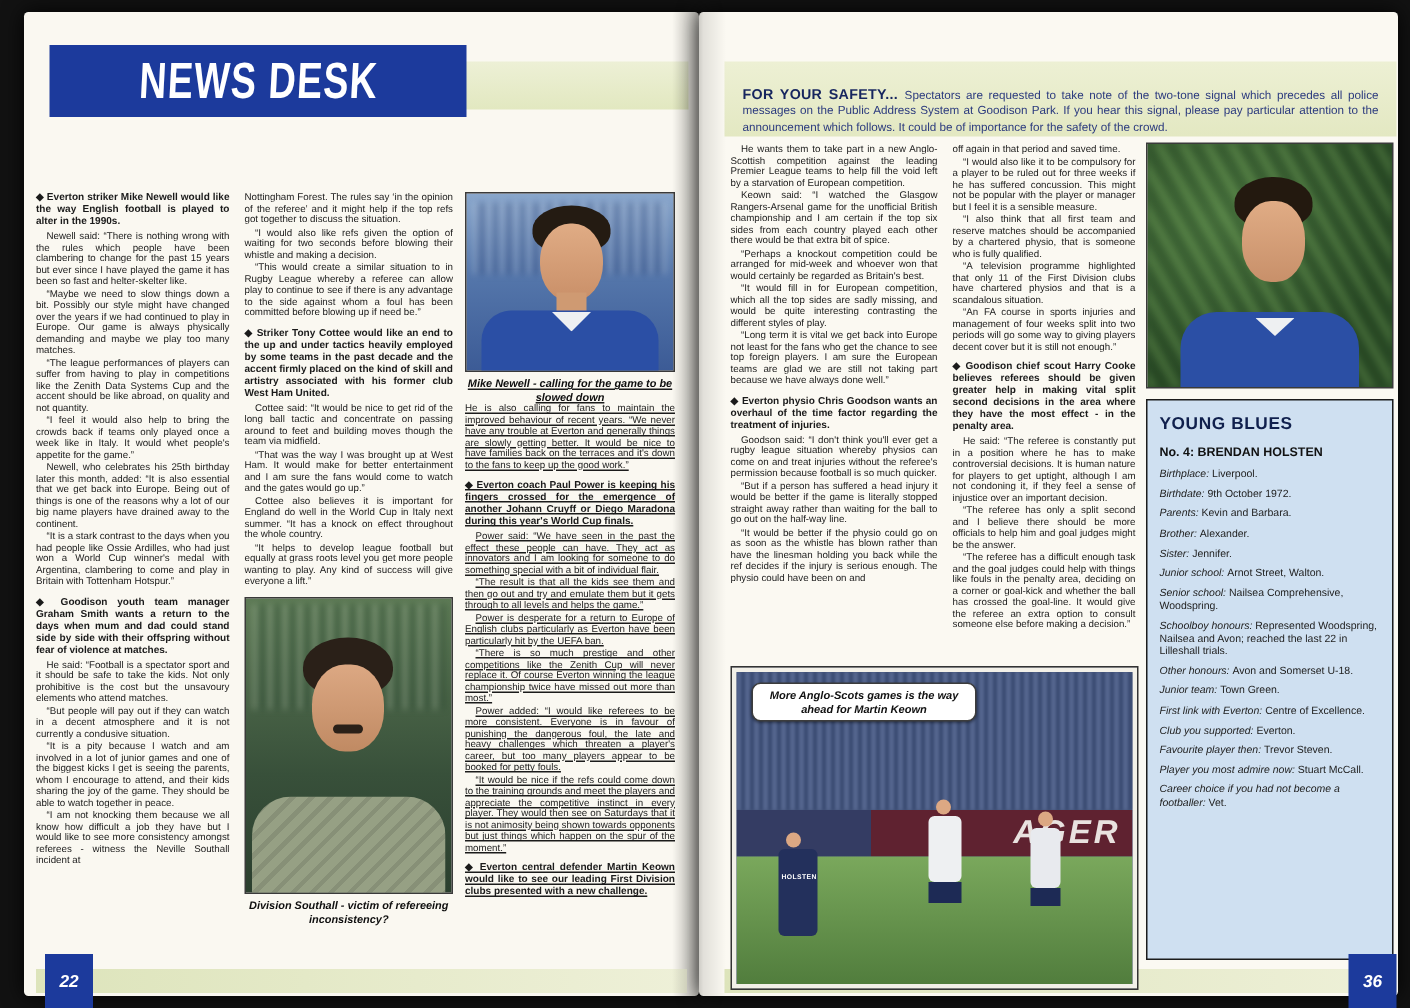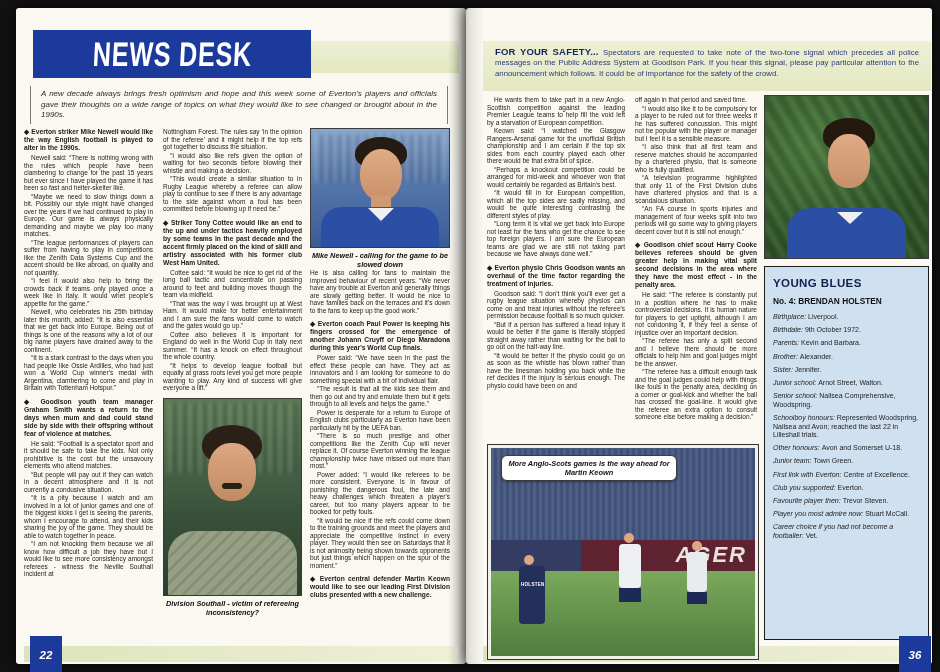--- a/index.html
+++ b/index.html
@@ -21,21 +21,21 @@
   .nd-text{color:#ffffff;font-weight:700;font-size:34px;letter-spacing:1px;white-space:nowrap;
            transform:scaleX(.74) skewX(-4deg);}
   .intro{position:absolute;left:14px;top:78px;width:418px;min-height:38px;
          border-left:1px solid #7a7a74;border-right:1px solid #7a7a74;
          padding:3px 10px;font-style:italic;font-size:8px;line-height:10.6px;color:#2c2c2c;text-align:justify;}
 
   
   .col{position:absolute;text-align:justify;}
   .c1{left:8px;top:120px;width:129px;}
   .c2{left:147px;top:120px;width:139px;}
-  .c3{left:294px;top:120px;width:140px;}
+  .c3{left:294px;top:120px;width:140px;text-decoration:underline;}
   .r1{left:21px;top:88px;width:138px;}
   .r2{left:169px;top:88px;width:122px;}
   .pcol p{margin:0 0 1px;font-size:6.5px;line-height:7.5px;text-indent:7px;}
   .pcol p.noind{text-indent:0;}
   .pcol p.lead{font-weight:700;font-size:6.7px;line-height:8px;text-indent:0;margin:6px 0 2px;}
   .c1 .pcol p:first-child.lead,.c3 .pcol p:first-child.lead{margin-top:0;}
 
   
   .caption{font-weight:700;font-style:italic;font-size:7.3px;line-height:9px;text-align:center;
            color:#0e0e0e;margin-top:3px;}
@@ -74,36 +74,36 @@
      font-size:22px;letter-spacing:2px;opacity:.92;}
   .action .pitch{bottom:0;left:0;right:0;height:41%;background:linear-gradient(180deg,#7aa85c,#517d3d);}
   .action .fig{position:absolute;border-radius:4px;}
   .action .head{position:absolute;width:10px;height:10px;border-radius:50%;background:#dca883;top:-11px;left:5px;}
   .action .p-dark{left:28px;top:118px;width:26px;height:58px;background:#23305c;}
   .action .p-dark .shirt-text{position:absolute;top:16px;left:2px;color:#fff;font-weight:700;font-size:4.5px;letter-spacing:.3px;}
   .action .p-white1{left:128px;top:96px;width:22px;height:44px;background:#eef0f2;}
   .action .p-white1 .shorts{position:absolute;bottom:-14px;left:0;width:22px;height:14px;background:#1d2a55;}
   .action .p-white2{left:196px;top:104px;width:20px;height:40px;background:#e8eaee;}
   .action .p-white2 .shorts{position:absolute;bottom:-12px;left:0;width:20px;height:12px;background:#1d2a55;}
-  .action-caption{position:absolute;top:7px;left:10px;width:176px;background:#ffffff;border:1px solid #3c3c3c;
+  .action-caption{position:absolute;top:7px;left:10px;width:150px;background:#ffffff;border:1px solid #3c3c3c;
      border-radius:6px;padding:3px 6px;font-weight:700;font-style:italic;font-size:7.4px;line-height:9px;
      text-align:center;color:#111;box-shadow:0 1px 2px rgba(0,0,0,.4);}
 
   .turner{position:absolute;left:298px;top:87px;width:165px;height:164px;
           background:radial-gradient(circle at 30% 30%,#4f7a43,#2c4d28 70%);}
   .turner .leaf{top:0;left:0;right:0;height:100%;filter:blur(2px);
      background:repeating-linear-gradient(60deg,rgba(120,170,90,.25) 0 6px,rgba(20,50,20,.2) 6px 14px);}
   .turner .hair{top:22px;left:58px;width:52px;height:34px;background:#23190f;border-radius:50% 50% 42% 42%;}
   .turner .face{top:38px;left:63px;width:42px;height:54px;background:linear-gradient(#e0ac85,#c8906a);border-radius:46%;}
   .turner .shirt{bottom:-2px;left:22px;right:22px;height:52px;background:#2b4fa5;border-radius:24px 24px 0 0;}
   .turner .collar{bottom:34px;left:72px;width:26px;height:12px;background:#eef0f2;clip-path:polygon(0 0,50% 100%,100% 0);}
 
   
   .safety{position:absolute;left:17px;top:33px;width:448px;height:50px;
-          background:linear-gradient(180deg,#edf0d4,#e3e8c2);padding:6px 12px 0;color:#2b3a7e;
+          background:linear-gradient(180deg,#edf0d4,#e3e8c2);padding:18px 12px 0;color:#2b3a7e;
           font-size:7.8px;line-height:10.4px;text-align:justify;}
   .safety-title{font-weight:700;font-size:9.5px;color:#16255e;letter-spacing:.2px;}
 
   .profile-panel{position:absolute;left:298px;top:258px;width:165px;height:374px;background:#cfe0f1;
                  border:1px solid #1c1c1c;padding:10px 8px;}
   .yb-title{font-weight:700;font-size:11.5px;letter-spacing:.4px;color:#10204d;margin-bottom:7px;}
   .yb-sub{font-weight:700;font-size:8.3px;color:#111;margin-bottom:7px;}
   .pf{margin:0 0 4.6px;font-size:7px;line-height:8.6px;color:#222;}
   .pf-label{font-style:italic;}
 
@@ -120,21 +120,20 @@
 </head>
 <body>
 
 <div class="stage">
 
   <div class="page left">
     <div class="band-top"></div>
     <div class="newsdesk">
       <span class="nd-text">NEWS DESK</span>
     </div>
-    <div class="intro">A new decade always brings fresh optimism and hope and this week some of Everton's players and officials gave their thoughts on a wide range of topics on what they would like to see changed or brought about in the 1990s.</div>
 
     <div class="col c1">
       <div class="pcol">
           <p class="lead">◆ Everton striker Mike Newell would like the way English football is played to alter in the 1990s.</p>
           <p class="">Newell said: “There is nothing wrong with the rules which people have been clambering to change for the past 15 years but ever since I have played the game it has been so fast and helter-skelter like.</p>
           <p class="">“Maybe we need to slow things down a bit. Possibly our style might have changed over the years if we had continued to play in Europe. Our game is always physically demanding and maybe we play too many matches.</p>
           <p class="">“The league performances of players can suffer from having to play in competitions like the Zenith Data Systems Cup and the accent should be like abroad, on quality and not quantity.</p>
           <p class="">“I feel it would also help to bring the crowds back if teams only played once a week like in Italy. It would whet people's appetite for the game.”</p>
           <p class="">Newell, who celebrates his 25th birthday later this month, added: “It is also essential that we get back into Europe. Being out of things is one of the reasons why a lot of our big name players have drained away to the continent.</p>
           <p class="">“It is a stark contrast to the days when you had people like Ossie Ardilles, who had just won a World Cup winner's medal with Argentina, clambering to come and play in Britain with Tottenham Hotspur.”</p>

